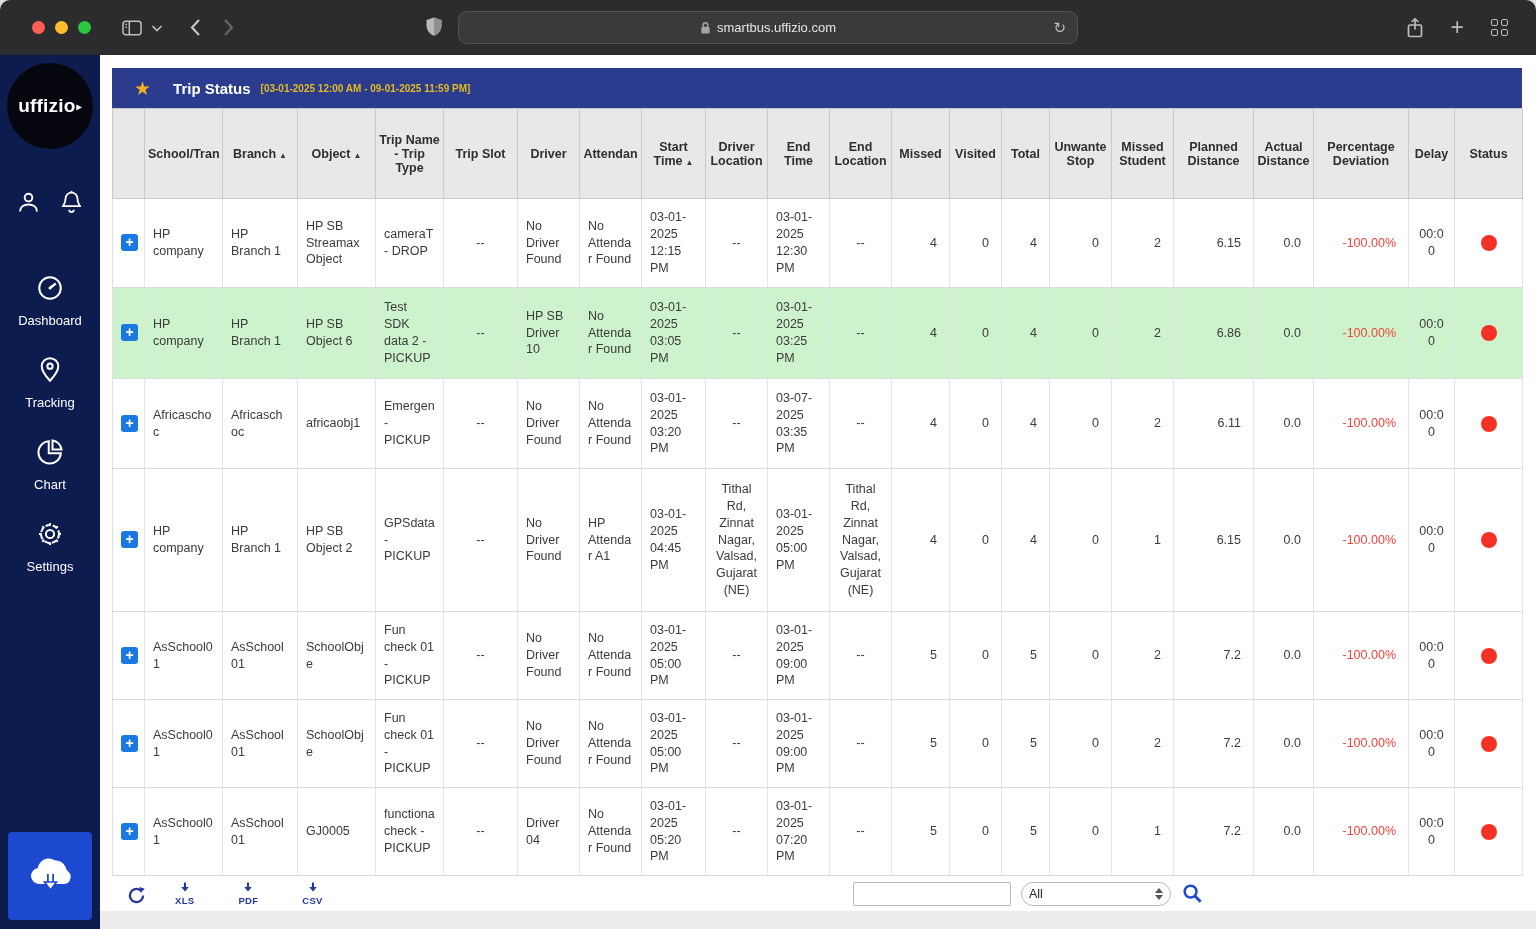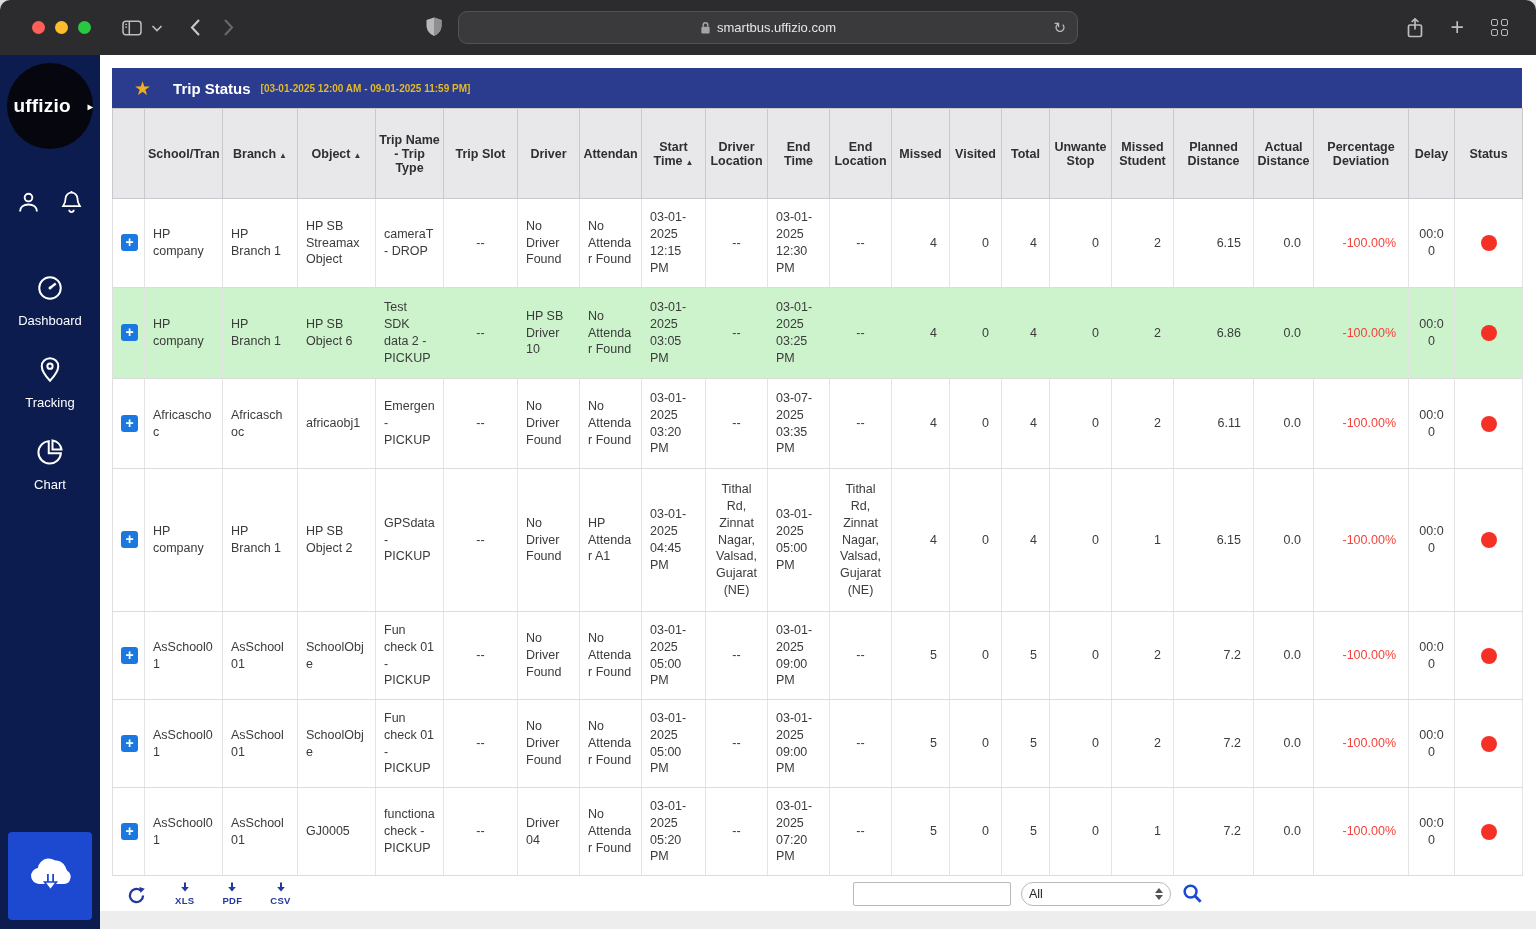--- a/index.html
+++ b/index.html
@@ -33,21 +33,21 @@
   .chrome-right { position:absolute; right:28px; top:0; height:55px; display:flex; align-items:center; gap:27px; }
   .grid-ic { display:grid; grid-template-columns:7px 7px; grid-template-rows:7px 7px; gap:3px; }
   .grid-ic i { border:1.6px solid #bdbdbe; border-radius:2px; display:block; }
   .plus-ic { font-size:23px; color:#bdbdbe; font-weight:400; line-height:1; }
 
   
   .app { flex:1; display:flex; min-height:0; }
 
   
   .sidebar { width:100px; flex:none; background:#0d1c4e; position:relative; display:flex; flex-direction:column; align-items:center; color:#fff; }
-  .logo { margin-top:8px; width:86px; height:86px; border-radius:50%; background:#06070e; display:flex; align-items:center; justify-content:flex-end; font-weight:bold; font-size:19px; letter-spacing:.2px; flex:none;gap:16px; }
+  .logo { margin-top:8px; width:86px; height:86px; border-radius:50%; background:#06070e; display:flex; align-items:center; justify-content:center; font-weight:bold; font-size:19px; letter-spacing:.2px; flex:none; }
   .logo .arr { font-size:10px; margin-left:1px; }
   .side-top-icons { margin-top:40px; display:flex; gap:16px; }
   .nav { margin-top:40px; width:100%; display:flex; flex-direction:column; }
   .nav-item { width:100%; padding:13px 0 14px; display:flex; flex-direction:column; align-items:center; gap:6px; cursor:pointer; }
   .nav-item .lbl { font-size:13px; color:#fff; }
   .nav-item.active { background:#1d49d1; }
   .download-btn { position:absolute; left:8px; bottom:9px; width:84px; height:88px; background:#1d49d1; border-radius:4px; display:flex; align-items:center; justify-content:center; }
 
   
   .content { flex:1; background:#fff; display:flex; flex-direction:column; min-width:0; }
@@ -189,20 +189,28 @@
               </svg></span>
             <span class="lbl">Tracking</span>
           </div>
           <div class="nav-item">
             <span><svg width="30" height="30" viewBox="0 0 24 24">
                 <path d="M11 3.3A9 9 0 1 0 20.7 13H11V3.3z" fill="none" stroke="#fff" stroke-width="1.6"></path>
                 <path d="M14 2.8a8.6 8.6 0 0 1 7.2 7.2H14V2.8z" fill="none" stroke="#fff" stroke-width="1.6"></path>
               </svg></span>
             <span class="lbl">Chart</span>
           </div>
+          <div class="nav-item">
+            <span><svg width="30" height="30" viewBox="0 0 24 24">
+                <circle cx="12" cy="12" r="3.3" fill="none" stroke="#fff" stroke-width="1.6"></circle>
+                <path d="M12 3.2v2.2M12 18.6v2.2M3.2 12h2.2M18.6 12h2.2M5.8 5.8l1.6 1.6M16.6 16.6l1.6 1.6M18.2 5.8l-1.6 1.6M7.4 16.6l-1.6 1.6" stroke="#fff" stroke-width="1.6"></path>
+                <circle cx="12" cy="12" r="7.2" fill="none" stroke="#fff" stroke-width="1.6" stroke-dasharray="3.8 2.2"></circle>
+              </svg></span>
+            <span class="lbl">Settings</span>
+          </div>
         </nav>
       <div class="download-btn">
         <span>
           <svg width="48" height="40" viewBox="0 0 48 40">
               <path d="M13 30a8 8 0 0 1-1.2-15.9A11 11 0 0 1 33 11.6 8.5 8.5 0 0 1 36 28.2" fill="#fff"></path>
               <path d="M11 22a8 8 0 0 1 8-8 11 11 0 0 1 21.4 2.6A7 7 0 0 1 38 30H14a8 8 0 0 1-3-8z" fill="#fff"></path>
               <g>
                 <line x1="24.5" y1="20" x2="24.5" y2="33" stroke="#1d49d1" stroke-width="7"></line>
                 <line x1="24.5" y1="19" x2="24.5" y2="29" stroke="#fff" stroke-width="3.4"></line>
                 <polygon points="18.5,28 30.5,28 24.5,36" fill="#fff" stroke="#1d49d1" stroke-width="1.6"></polygon>
@@ -445,21 +453,21 @@
       </div>
 
       <div class="footer">
         <div class="foot-left">
           <button class="icon-btn">
             <svg width="21" height="21" viewBox="0 0 24 24">
                 <path d="M19.5 12a7.5 7.5 0 1 1-3-6" fill="none" stroke="#23379e" stroke-width="2.6"></path>
                 <polygon points="15.2,2.2 21.5,4.2 16.5,9" fill="#23379e"></polygon>
               </svg>
           </button>
-          <span id="export-buttons" style="display: flex; gap: 28px; justify-content: flex-end;">
+          <span id="export-buttons" style="display: flex; gap: 44px; justify-content: flex-end;">
               <button class="icon-btn">
                 <span><svg width="12" height="11" viewBox="0 0 12 11">
                     <line x1="6" y1="0.5" x2="6" y2="6" stroke="#23379e" stroke-width="2"></line>
                     <polygon points="2.2,5 9.8,5 6,9.4" fill="#23379e"></polygon>
                   </svg></span>
                 <span class="tag">XLS</span>
               </button>
               <button class="icon-btn">
                 <span><svg width="12" height="11" viewBox="0 0 12 11">
                     <line x1="6" y1="0.5" x2="6" y2="6" stroke="#23379e" stroke-width="2"></line>

